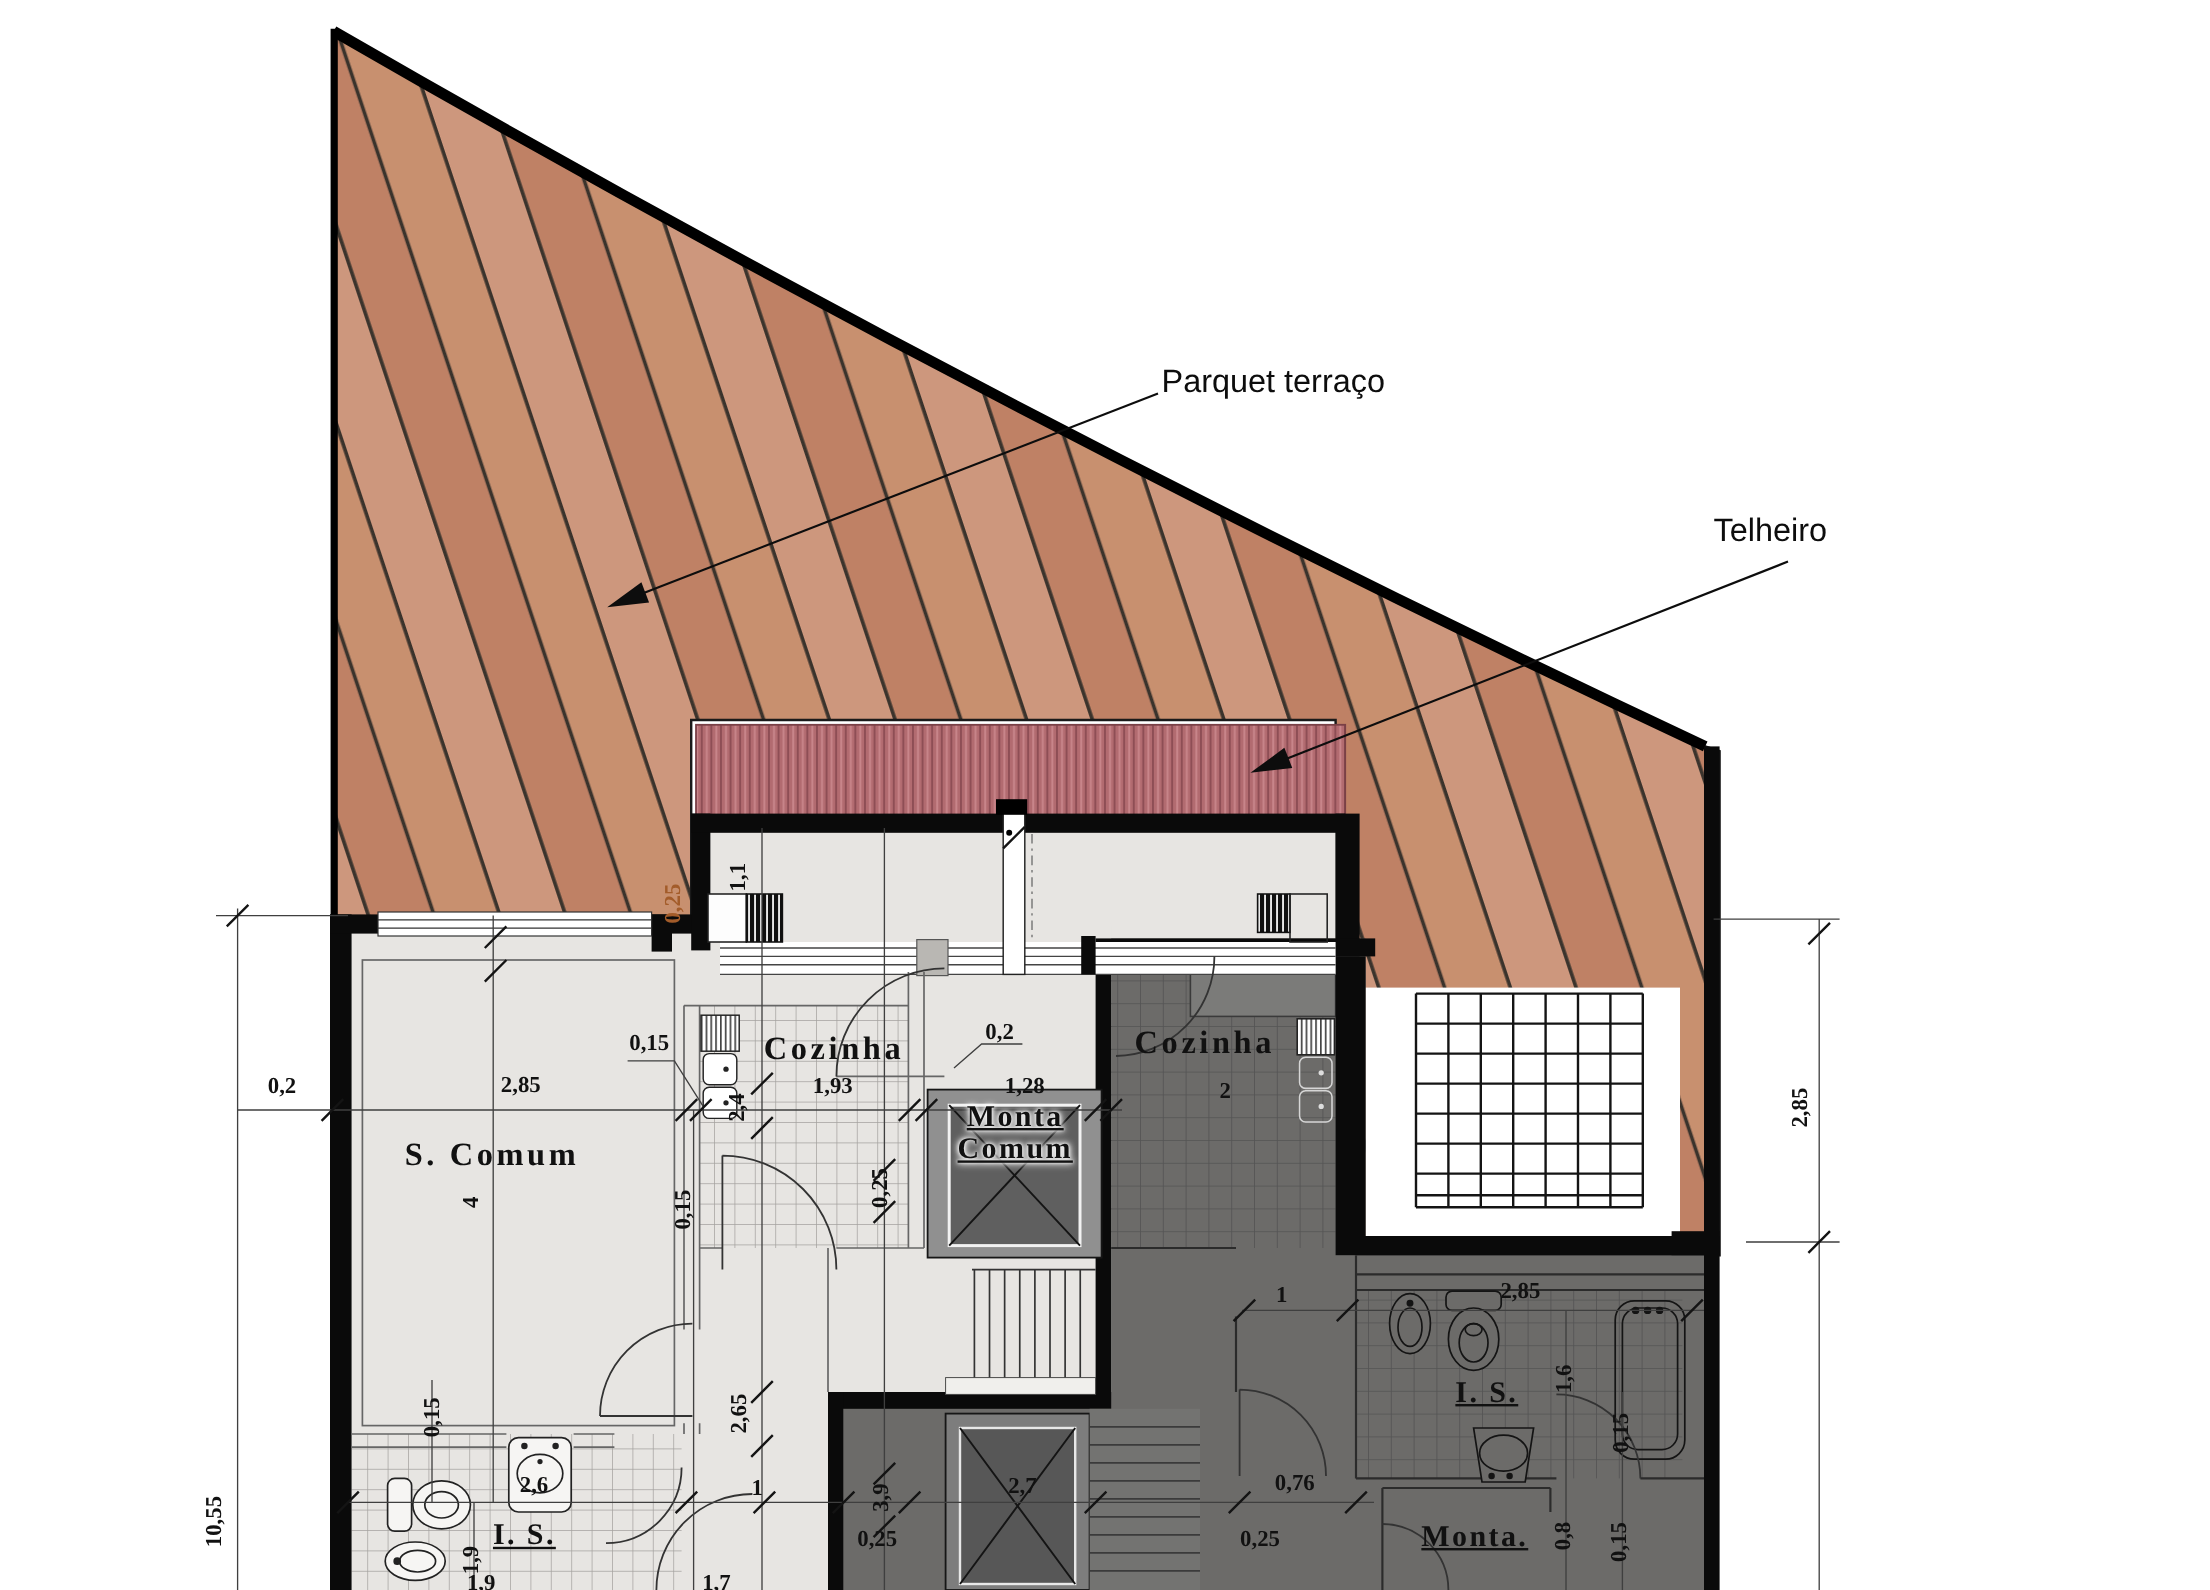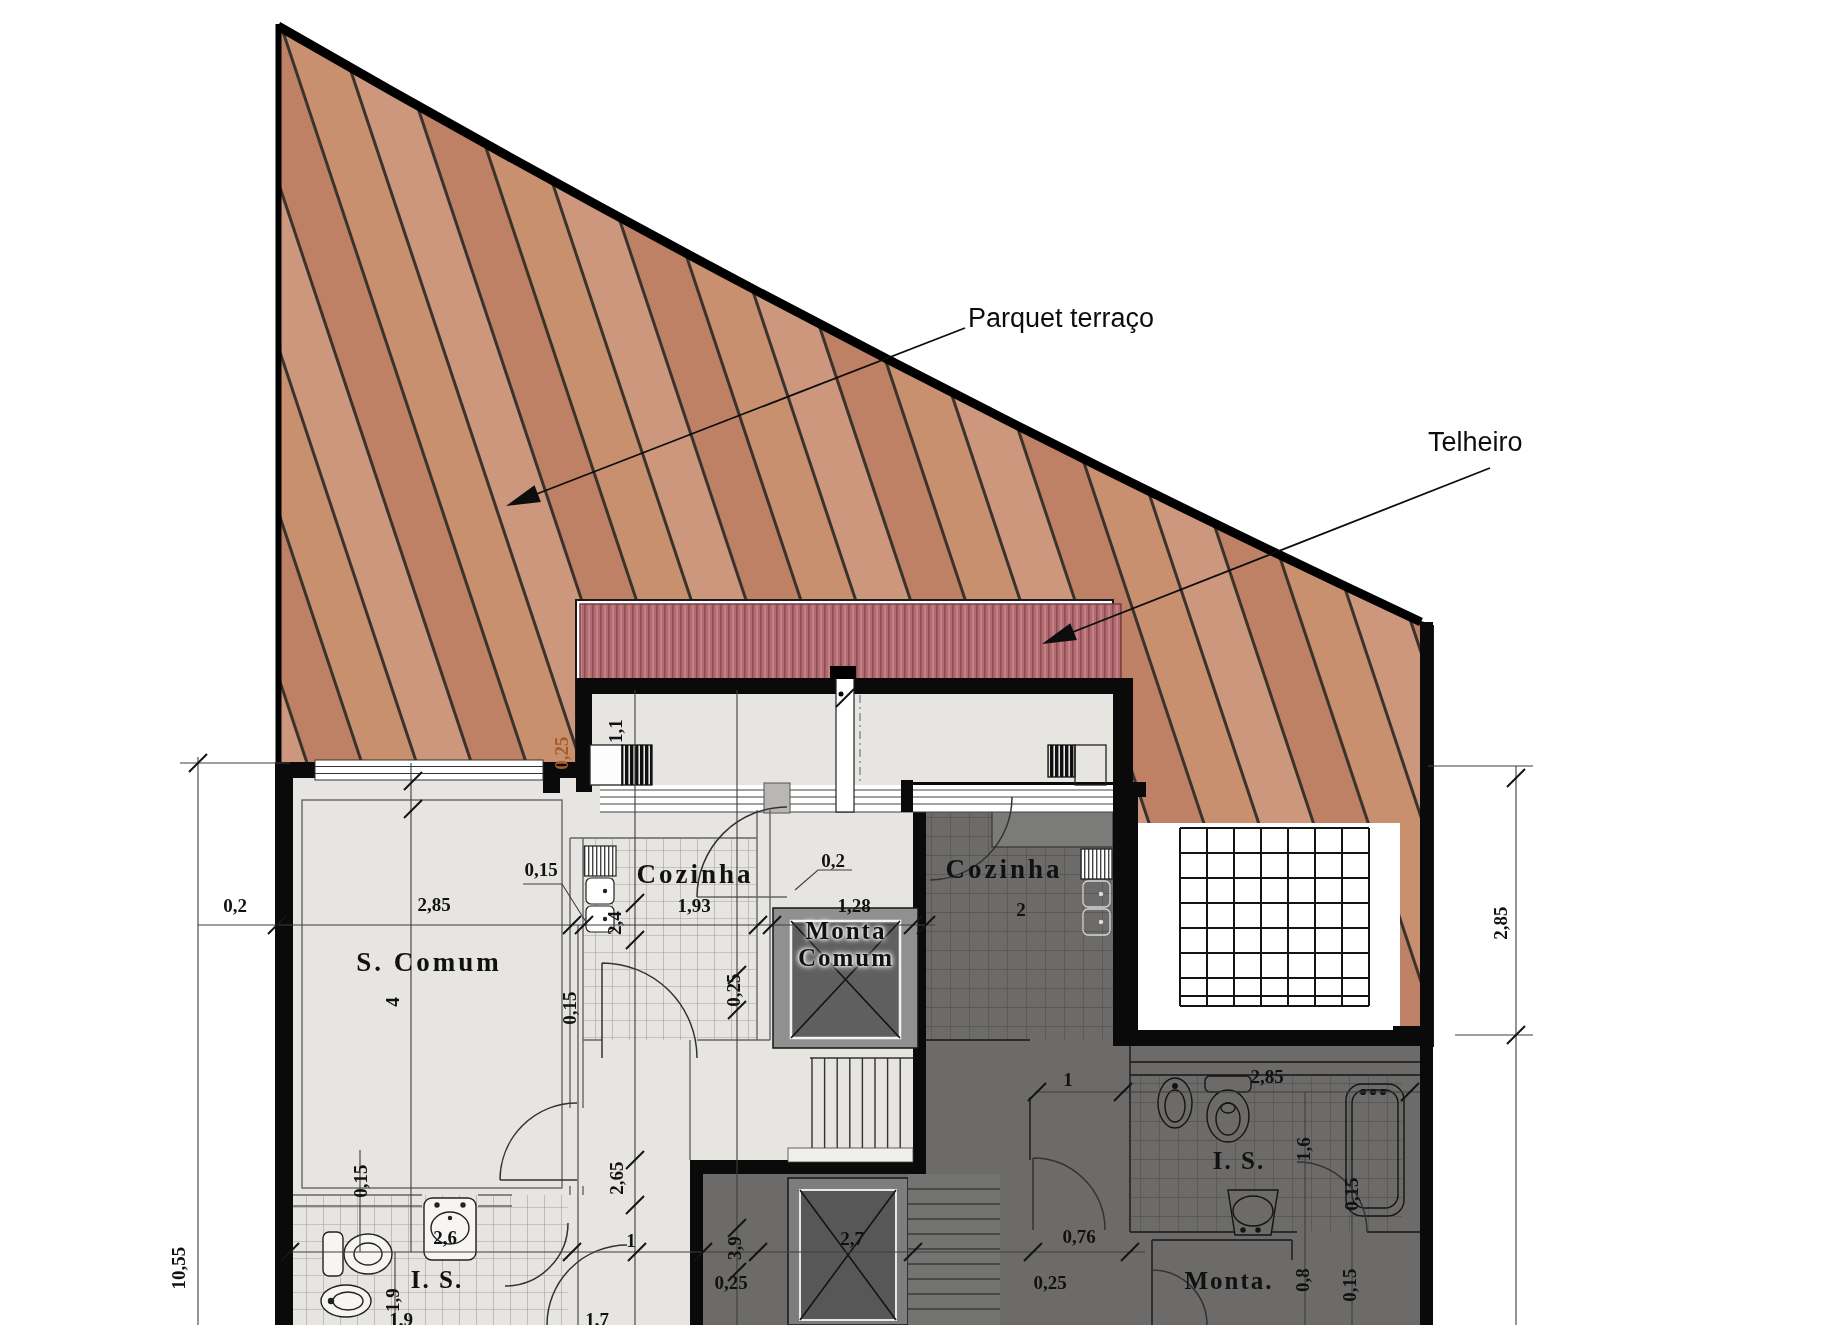--- a/index.html
+++ b/index.html
@@ -4,21 +4,21 @@
 <style>
   html,body{margin:0;padding:0;background:#fff;}
   #canvas{position:relative;width:1506px;height:1325px;background:#ffffff;overflow:hidden;
           font-family:"Liberation Serif",serif;padding-left:27px;}
   #plan-svg{position:absolute;left:0;top:0;}
   .lbl{position:absolute;white-space:nowrap;color:#111;}
   .dim{font:bold 19px "Liberation Serif",serif;transform:translate(-50%,-50%);}
   .dim.vert{transform:translate(-50%,-50%) rotate(-90deg);}
   .dim.orange{color:#a35c2a;}
   .room{font:bold 27px "Liberation Serif",serif;letter-spacing:3px;transform:translate(-50%,-50%);}
-  .room.small{font-size:25px;letter-spacing:2px;}
+  .room.small{font-size:25px;letter-spacing:2px;text-decoration:underline;}
   .room.halo{text-shadow:0 0 3px #fff,0 0 5px #fff,0 0 7px #fff;}
   .callout{position:absolute;font:27px "Liberation Sans",sans-serif;color:#0d0d0d;white-space:nowrap;}
 </style>
 </head>
 <body>
 
 <div id="canvas">
 
 <svg id="plan-svg" width="1842" height="1325" viewBox="0 0 1842 1325">
   <defs>
@@ -233,21 +233,21 @@
     <line x1="965" y1="328" x2="516" y2="502" stroke="#0d0d0d" stroke-width="1.8"></line>
     <polygon points="506,506 540.9,502.1 534.5,485.3" fill="#0d0d0d"></polygon>
     <line x1="1490" y1="468" x2="1050" y2="641" stroke="#0d0d0d" stroke-width="1.8"></line>
     <polygon points="1042,644 1076.9,640 1070.3,623.2" fill="#0d0d0d"></polygon>
   </g>
 </svg>
 
 <div class="callout" style="left:968px;top:303px">Parquet terraço</div>
 <div class="callout" style="left:1428px;top:427px">Telheiro</div>
 
-<div class="lbl room" style="left:429px;top:962px">S. Comum</div>
+<div class="lbl room" style="left:410px;top:962px">S. Comum</div>
 <div class="lbl dim vert" style="left:393px;top:1002px">4</div>
 <div class="lbl room" style="left:695px;top:874px">Cozinha</div>
 <div class="lbl room" style="left:1004px;top:869px">Cozinha</div>
 <div class="lbl dim" style="left:1021px;top:910px">2</div>
 <div class="lbl room small halo" style="left:846px;top:931px">Monta</div>
 <div class="lbl room small halo" style="left:846px;top:958px">Comum</div>
 <div class="lbl room small" style="left:437px;top:1280px">I. S.</div>
 <div class="lbl room small" style="left:1239px;top:1161px">I. S.</div>
 <div class="lbl room small" style="left:1229px;top:1281px">Monta.</div>
 

